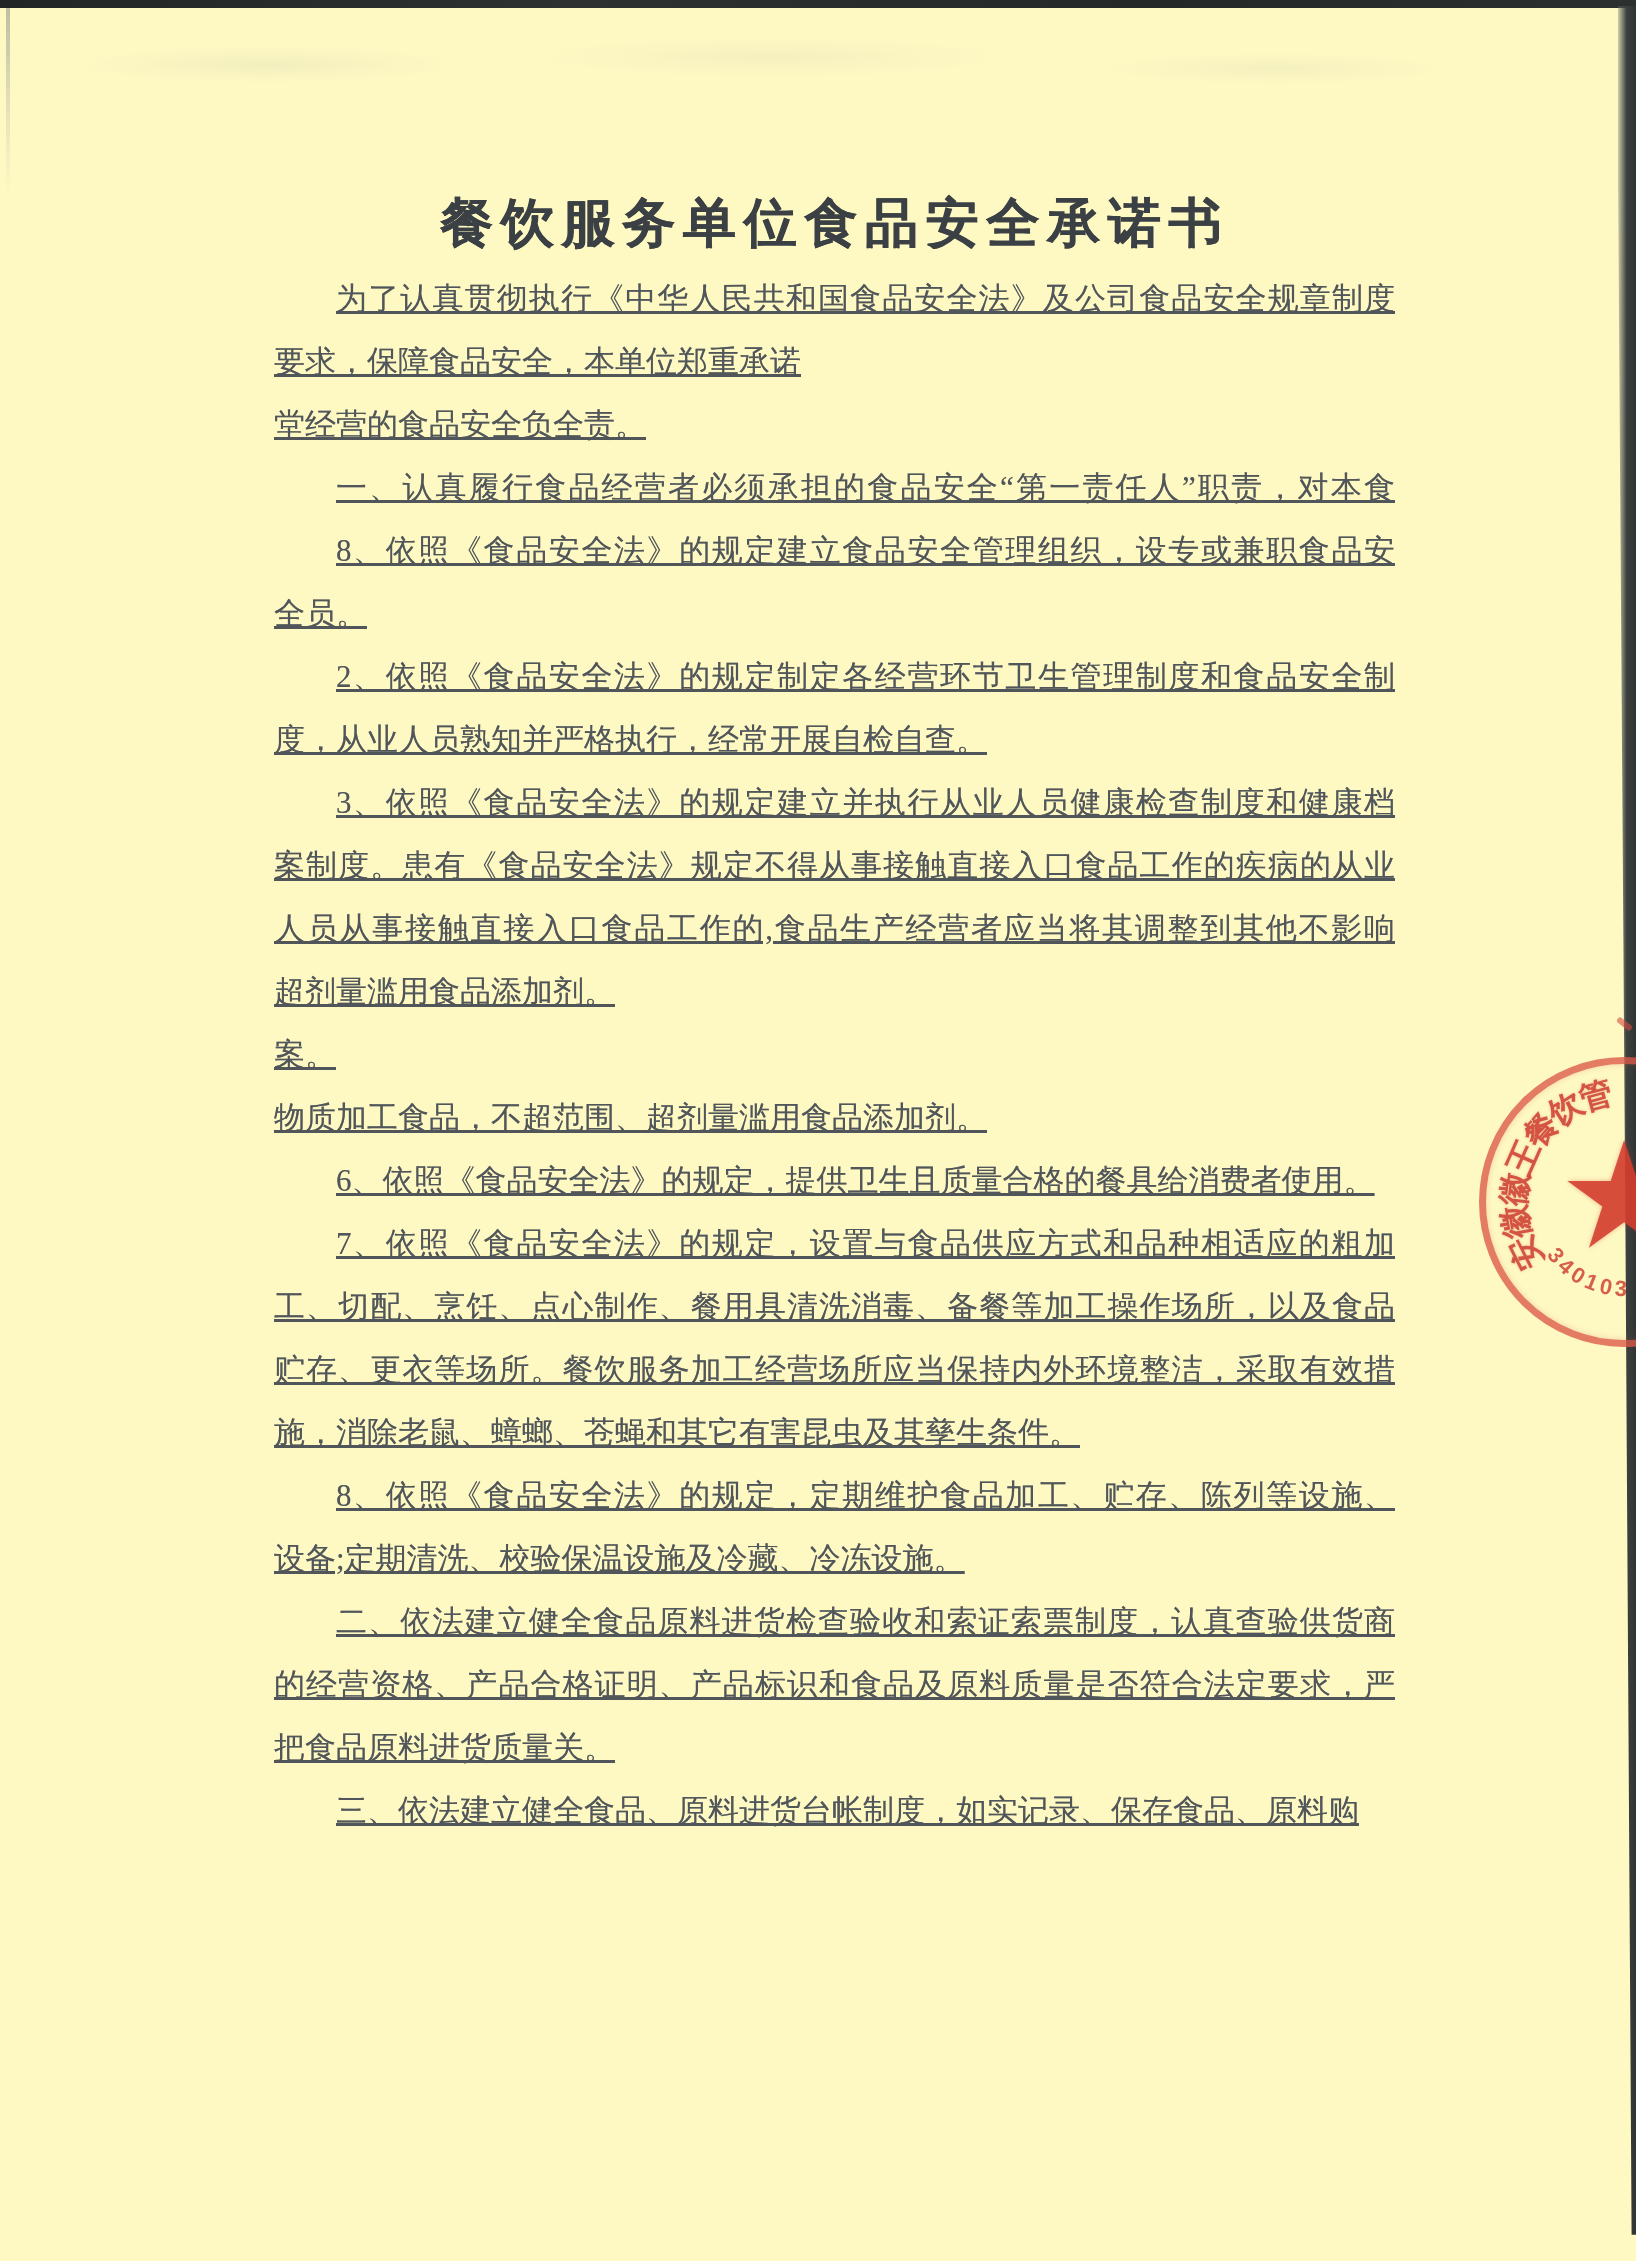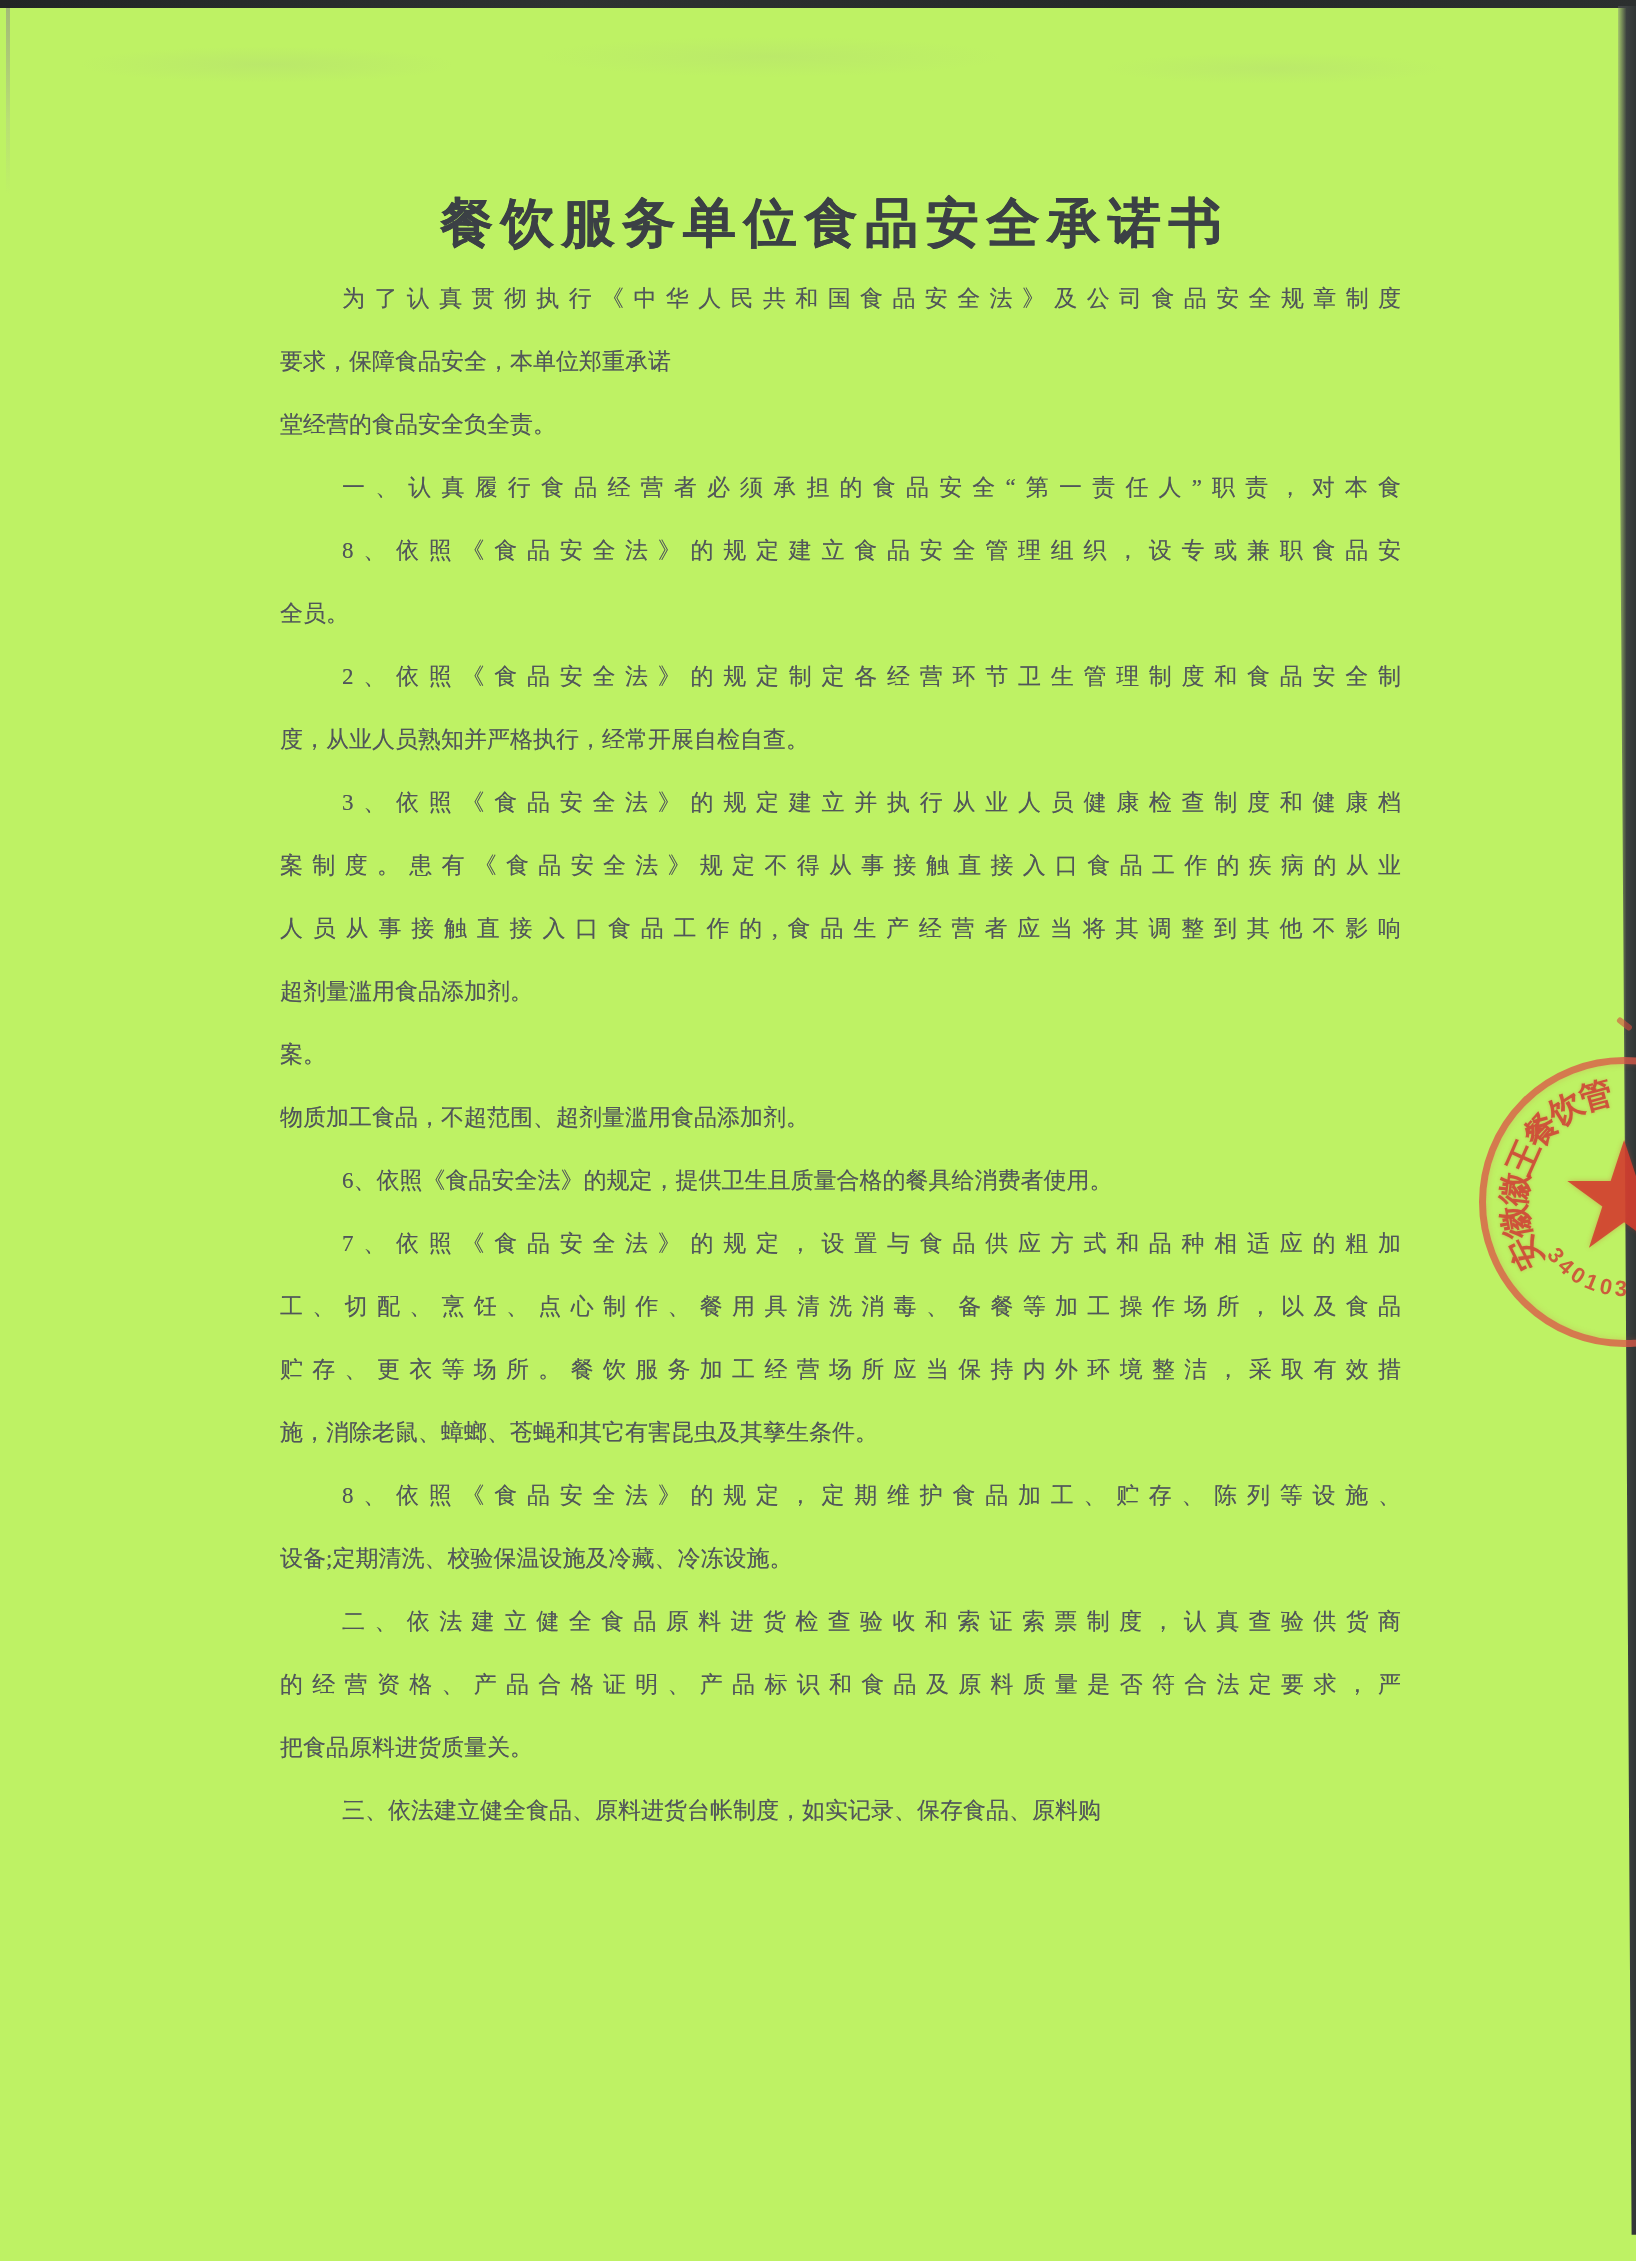--- a/index.html
+++ b/index.html
@@ -4,21 +4,21 @@
 <style>
   html,body{margin:0;padding:0;}
   body{
     width:1637px;height:2261px;
     background:#e8e7e4;
     font-family:"Liberation Serif","DejaVu Serif",serif;
     overflow:hidden;
   }
   .page{
     position:relative;width:1637px;height:2261px;
-    background:#bef264;
+    background:#fef9c3;
     overflow:hidden;
   }
   
   .edge-top{
     position:absolute;left:0;top:0;width:1637px;height:8.4px;
     background:linear-gradient(90deg,#222625,#2e3231 35%,#252928 70%,#2c302f);
   }
   .edge-right{
     position:absolute;right:0;top:5.8px;width:19.3px;height:2229px;
     background:linear-gradient(90deg,rgba(120,124,122,.35),#3c4140 45%,#2f3433);
@@ -40,23 +40,24 @@
     position:absolute;left:274px;top:186px;width:1121px;margin:0;
     text-align:center;
     font-size:53px;line-height:74px;font-weight:700;
     letter-spacing:7.7px;
     color:#3b4045;
     text-shadow:0.6px 0 0 #3b4045;
     white-space:nowrap;
   }
   
   .body-text{
-    position:absolute;left:280px;top:267px;width:1121px;
-    font-size:23px;color:#51565a;
+    position:absolute;left:274px;top:267px;width:1121px;
+    font-size:31px;color:#51565a;
     letter-spacing:0px;
+    text-decoration:underline;
   }
   .line{
     height:63px;line-height:63px;
     white-space:nowrap;
     text-shadow:0 0 0.6px rgba(81,86,90,.5);
   }
   .line.full{
     white-space:normal;
     text-align:justify;
     text-align-last:justify;

